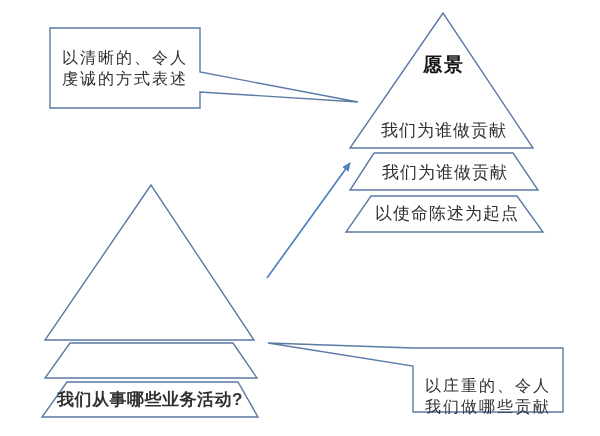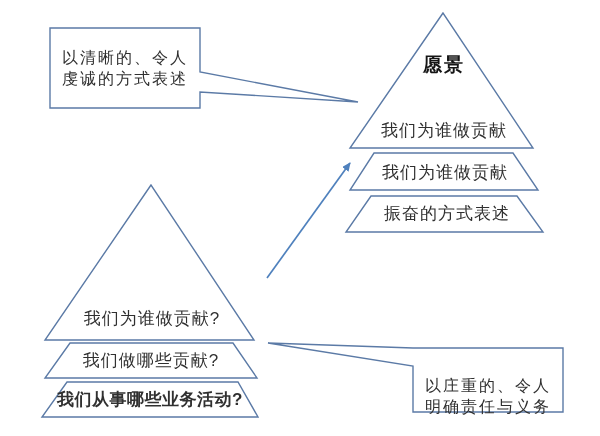--- a/index.html
+++ b/index.html
@@ -79,28 +79,26 @@
     </g>
 
     <g>
       <line class="arrow-line" x1="267" y1="278" x2="350" y2="163" marker-end="url(#ah)"></line>
     </g>
   </svg>
 
   <div class="label pyramid-title" style="left:444px; top:65px;">愿景</div>
   <div class="label" style="left:444px; top:131px;">我们为谁做贡献</div>
   <div class="label" style="left:445px; top:173px;">我们为谁做贡献</div>
-  <div class="label" style="left:447px; top:214px;">振奋的方式表述</div>
+  <div class="label" style="left:447px; top:214px;">以使命陈述为起点</div>
 
-  <div class="label" style="left:152px; top:319px;">我们为谁做贡献?</div>
-  <div class="label" style="left:151px; top:361px;">我们做哪些贡献?</div>
   <div class="label" style="left:150px; top:400px; letter-spacing:0.5px;font-weight:bold;">我们从事哪些业务活动?</div>
 
   <div class="label callout-text" style="left:125px; top:68px;">
     <div>以清晰的、令人</div>
     <div>虔诚的方式表述</div>
   </div>
   <div class="label callout-text" style="left:488px; top:396px;">
     <div>以庄重的、令人</div>
-    <div>明确责任与义务</div>
+    <div>我们做哪些贡献</div>
   </div>
 
 </div>
 
 </body></html>

